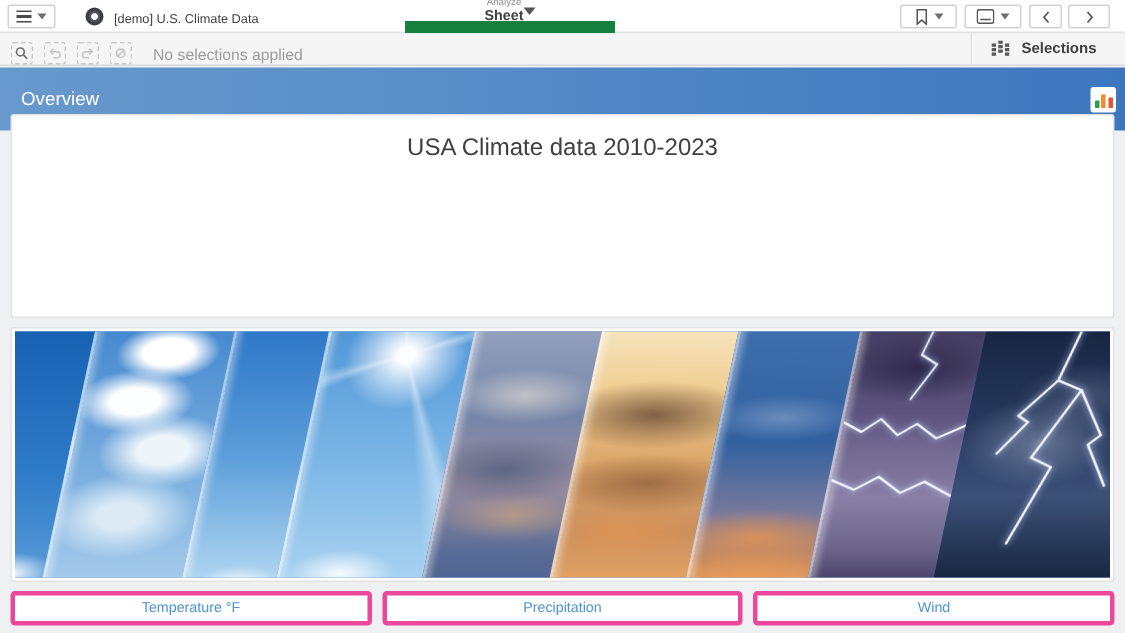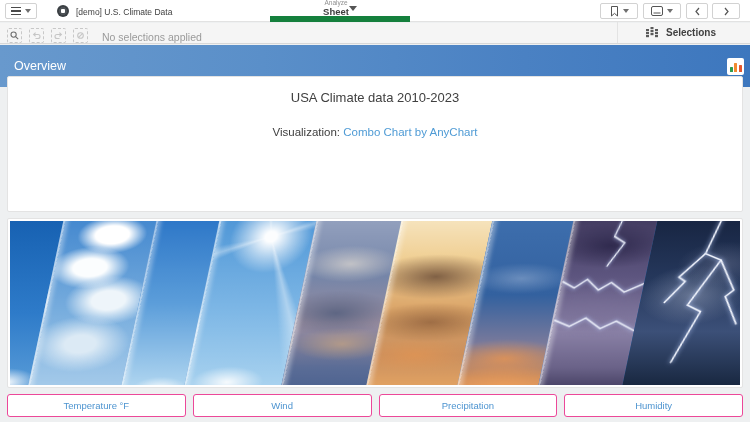--- a/index.html
+++ b/index.html
@@ -29,21 +29,21 @@
     width: 0; height: 0; border-left: 3px solid transparent;
     border-right: 3px solid transparent; border-top: 4px solid #6f6f6f;
   }
   .app-logo {
     position: absolute; left: 57px; top: 5px; width: 12px; height: 12px;
     border-radius: 50%; background: radial-gradient(circle at 50% 50%, #ffffff 0 2px, #4d5256 2.5px 4px, #3a3f43 4px 100%);
   }
   .app-title { position: absolute; left: 76px; top: 7px; font-size: 8.5px; color: #404040; white-space: nowrap; }
 
   .tab-group { position: absolute; top: 0; height: 22px; display: flex; align-items: center; justify-content: center; }
-  .tab-sheet { left: 270px; width: 140px; border-bottom: 6px solid #15803d; gap: 0; cursor: pointer; }
+  .tab-sheet { left: 270px; width: 140px; border-bottom: 8px solid #15803d; gap: 0; cursor: pointer; }
   .tab-narrate { left: 418px; width: 92px; cursor: pointer; }
   .tab-labels { display: flex; flex-direction: column; align-items: center; line-height: 1; }
   .tab-super { font-size: 6.5px; color: #8f8f8f; margin-bottom: 1px; }
   .tab-main { font-size: 9.5px; font-weight: bold; color: #404040; }
   .tab-caret { width: 0; height: 0; border-left: 4px solid transparent; border-right: 4px solid transparent; border-top: 5px solid #555; cursor: pointer; }
 
   .bk-btn  { left: 600px; width: 38px; }
   .sh-btn  { left: 643px; width: 38px; }
   .prev-btn { left: 686px; width: 22px; }
   .next-btn { left: 712px; width: 28px; }
@@ -55,21 +55,21 @@
     background: #f5f5f5; border-bottom: 1px solid #d8d8d8;
     display: flex; align-items: flex-end;
   }
   .sel-icon-btn {
     width: 15px; height: 15px; margin-left: 7px;
     border: 1px dashed #c8c8c8; border-radius: 2px;
     display: flex; align-items: center; justify-content: center; cursor: pointer;
   }
   .sel-status { margin-left: 14px; font-size: 10.5px; color: #9b9b9b; }
   .sel-tool-btn {
-    margin-left: auto; margin-right: 6px; height: 21px; padding: 0 28px;
+    margin-left: auto; margin-right: 6px; height: 21px; padding: 0 13px;
     display: flex; align-items: center; gap: 8px; cursor: pointer;
     border-left: 1px solid #e3e3e3;
   }
   .sel-tool-label { font-size: 10px; font-weight: bold; color: #404040; }
 
   
   .sheet-header {
     position: absolute; left: 0; top: 45px; width: 750px; height: 42px;
     background: linear-gradient(90deg, #6899cd 0%, #5a8fc9 35%, #4a81c3 70%, #3d77be 100%);
     display: flex; align-items: center;
@@ -88,21 +88,21 @@
 
   
   .content { position: absolute; left: 0; top: 72px; width: 750px; height: 350px; padding: 4px 7px; }
   .panel { background: #ffffff; border: 1px solid #e3e3e3; border-radius: 2px; }
 
   .text-panel {
     height: 136px; display: flex; flex-direction: column;
     align-items: center; justify-content: flex-start; text-align: center;
     padding-top: 13px;
   }
-  .tp-title { font-size: 13px; color: #404040; }
+  .tp-title { font-size: 16px; color: #404040; }
   .tp-desc { font-size: 11.5px; color: #404040; margin-top: 22px; }
   .tp-line { font-size: 11.5px; color: #404040; }
   .tp-viz { margin-top: 21px; }
   .tp-src { margin-top: 3px; }
   .tp-link { color: #4f9bd5; cursor: pointer; }
 
   .image-panel { margin-top: 6px; height: 170px; padding: 2px; position: relative; }
   .sky { position: absolute; inset: 2px; overflow: hidden; background: #2a6fc0; }
   .strip { position: absolute; top: -8px; height: 182px; transform: skewX(-12deg); transform-origin: 0 0; }
   .edge { border-left: 2px solid rgba(255,255,255,0.55); box-shadow: inset 3px 0 4px rgba(255,255,255,0.35); }
@@ -155,21 +155,21 @@
     background:
       radial-gradient(70px 40px at 42% 45%, rgba(150,160,185,0.55), rgba(150,160,185,0) 75%),
       radial-gradient(60px 30px at 62% 28%, rgba(92,102,132,0.6), rgba(92,102,132,0) 75%),
       linear-gradient(180deg, #16233f 0%, #273a5f 40%, #3c5078 65%, #122036 100%); }
   .bolt { position: absolute; inset: 0; width: 100%; height: 100%; }
   .bolt polyline, .bolt path { fill: none; stroke: #f4f7ff; stroke-width: 1.4; filter: drop-shadow(0 0 2px #bcd0ff); }
 
   
   .btn-row { margin-top: 6px; display: flex; gap: 7px; }
   .nav-btn {
-    flex: 1; height: 23px; background: #ffffff; border: 1px solid #ec4899;
+    flex: 1; height: 23px; background: #ffffff; border: 3px solid #ec4899;
     border-radius: 3px; color: #4d94d0; font-size: 9.5px;
     display: flex; align-items: center; justify-content: center;
     cursor: pointer; font-family: "Liberation Sans", sans-serif;
   }
 </style>
 </head>
 <body>
 
 <div class="topbar">
   <div class="tb-btn menu-btn">
@@ -266,23 +266,20 @@
     <i class="bar-g"></i>
       <i class="bar-o1"></i>
       <i class="bar-o2"></i>
   </span>
 </div>
 
 <div class="content">
 
   <div class="panel text-panel">
     <div class="tp-title">USA Climate data 2010-2023</div>
-    <div class="tp-line tp-viz">
-      <span>Visualization: </span><span class="tp-link">Combo Chart by AnyChart</span>
-    </div>
   </div>
 
   <div class="panel image-panel">
     <div class="sky">
       <div class="strip s1"></div>
       <div class="strip s2 edge"></div>
       <div class="strip s3 edge"></div>
       <div class="strip s4 edge"></div>
       <div class="strip s5 edge"></div>
       <div class="strip s6 edge"></div>
@@ -299,18 +296,17 @@
           <polyline points="55,0 46,38 60,44 40,86 52,92 36,140"></polyline>
           <polyline points="46,38 28,60 34,64 20,84"></polyline>
           <polyline points="60,44 76,72 70,78 84,104"></polyline>
         </svg>
       </div>
     </div>
   </div>
 
   <div class="btn-row">
     <button class="nav-btn">Temperature °F</button>
+    <button class="nav-btn">Precipitation</button>
     <button class="nav-btn">Wind</button>
-    <button class="nav-btn">Precipitation</button>
-    <button class="nav-btn">Humidity</button>
   </div>
 
 </div>
 
 </body></html>

